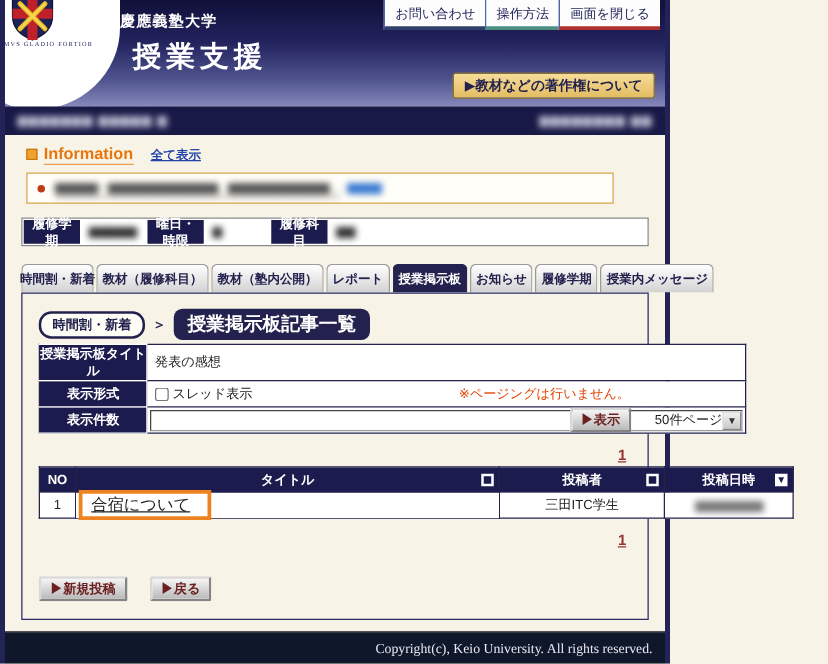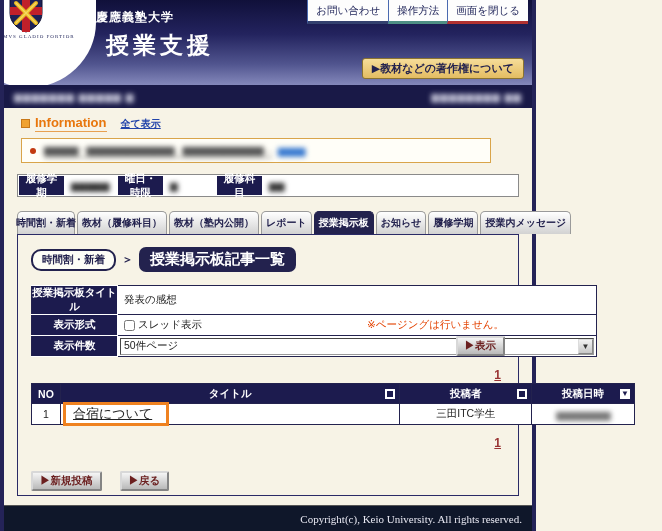--- a/index.html
+++ b/index.html
@@ -48,29 +48,29 @@
   .tab { background:linear-gradient(180deg,#ffffff,#d2d2d2); border:1px solid #9a9a9a; border-bottom:none; border-radius:5px 5px 0 0; color:#23224e; font-size:10px; font-weight:bold; display:flex; align-items:center; justify-content:center; padding:0 4px; cursor:pointer; white-space:nowrap; }
   .tab.active { background:#23224e; color:#fff; border-color:#23224e; }
 
   
   .panel { border:1px solid #2a2a66; background:#f7f3e6; height:262px; padding:12px 13px 0; position:relative; }
   .breadcrumb { display:flex; align-items:center; gap:6px; }
   .bc-parent { background:#fdfdf6; border:2px solid #23224e; border-radius:10px; color:#23224e; font-size:10.5px; font-weight:bold; padding:2px 9px; cursor:pointer; }
   .bc-arrow { color:#23224e; font-size:11px; font-weight:bold; }
   .bc-current { background:#23224e; border-radius:7px; color:#fff; font-size:15px; font-weight:bold; padding:3px 11px; }
 
-  .form-wrap { position:relative; margin-top:13px; }
+  .form-wrap { position:relative; margin-top:3px; }
   .form-table { width:566px; border:1px solid #23224e; border-collapse:collapse; }
   .form-table td { border:1px solid #23224e; height:21px; font-size:10.5px; }
   .form-table td.lbl { background:#1c1b4e; color:#fff; font-weight:bold; text-align:center; width:86px; border-color:#fff; border-left-color:#23224e; }
   .form-table td.val { background:#fff; padding:0 6px; color:#222; }
   .chk-row { display:flex; align-items:center; }
   .chk-row input { width:11px; height:11px; margin-right:3px; }
   .paging-note { color:#e34200; margin-left:165px; font-size:10.5px; }
-  .fake-select { display:flex; align-items:center; justify-content:space-between; border:1px inset #9a9a9a; background:#fff; height:17px; width:100%; font-size:10.5px; padding-left:3px; cursor:pointer; }
+  .fake-select { display:flex; align-items:center; justify-content:flex-end; border:1px inset #9a9a9a; background:#fff; height:17px; width:100%; font-size:10.5px; padding-left:3px; cursor:pointer; }
   .dd-arrow { width:15px; height:15px; background:linear-gradient(180deg,#f2f2f2,#c8c8c8); border:1px outset #dcdcdc; font-size:8px; color:#333; display:flex; align-items:center; justify-content:center; }
   .gray-btn { background:linear-gradient(180deg,#f5f5f5,#b9b9b9); border:2px outset #d8d8d8; border-radius:2px; color:#6b1f1f; font-size:10.5px; font-weight:bold; padding:1px 7px; cursor:pointer; }
   .show-btn { position:absolute; right:0; bottom:1px; }
 
   .page-link-row { text-align:right; padding-right:4px; margin-top:8px; height:14px; }
   .page-link { color:#993333; font-size:12px; font-weight:bold; text-decoration:underline; cursor:pointer; }
 
   .data-table { width:604px; border-collapse:collapse; margin-top:4px; }
   .data-table th { background:#1c1b4e; color:#fff; font-size:10.5px; font-weight:bold; height:20px; border:1px solid #23224e; }
   .data-table td { background:#fff; font-size:10.5px; color:#222; height:21px; border:1px solid #23224e; }

